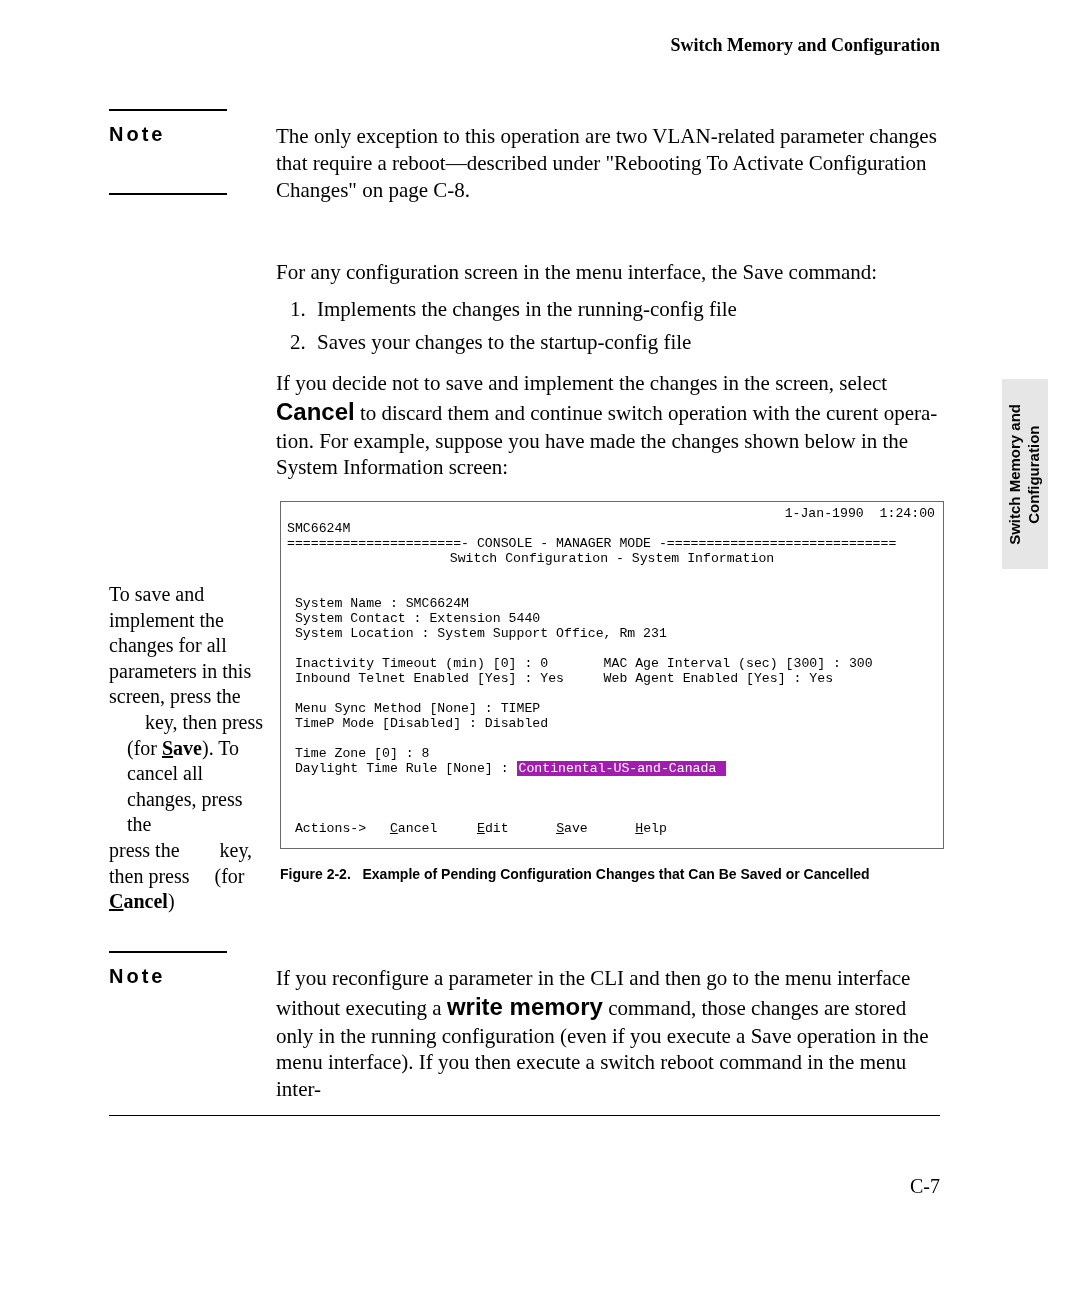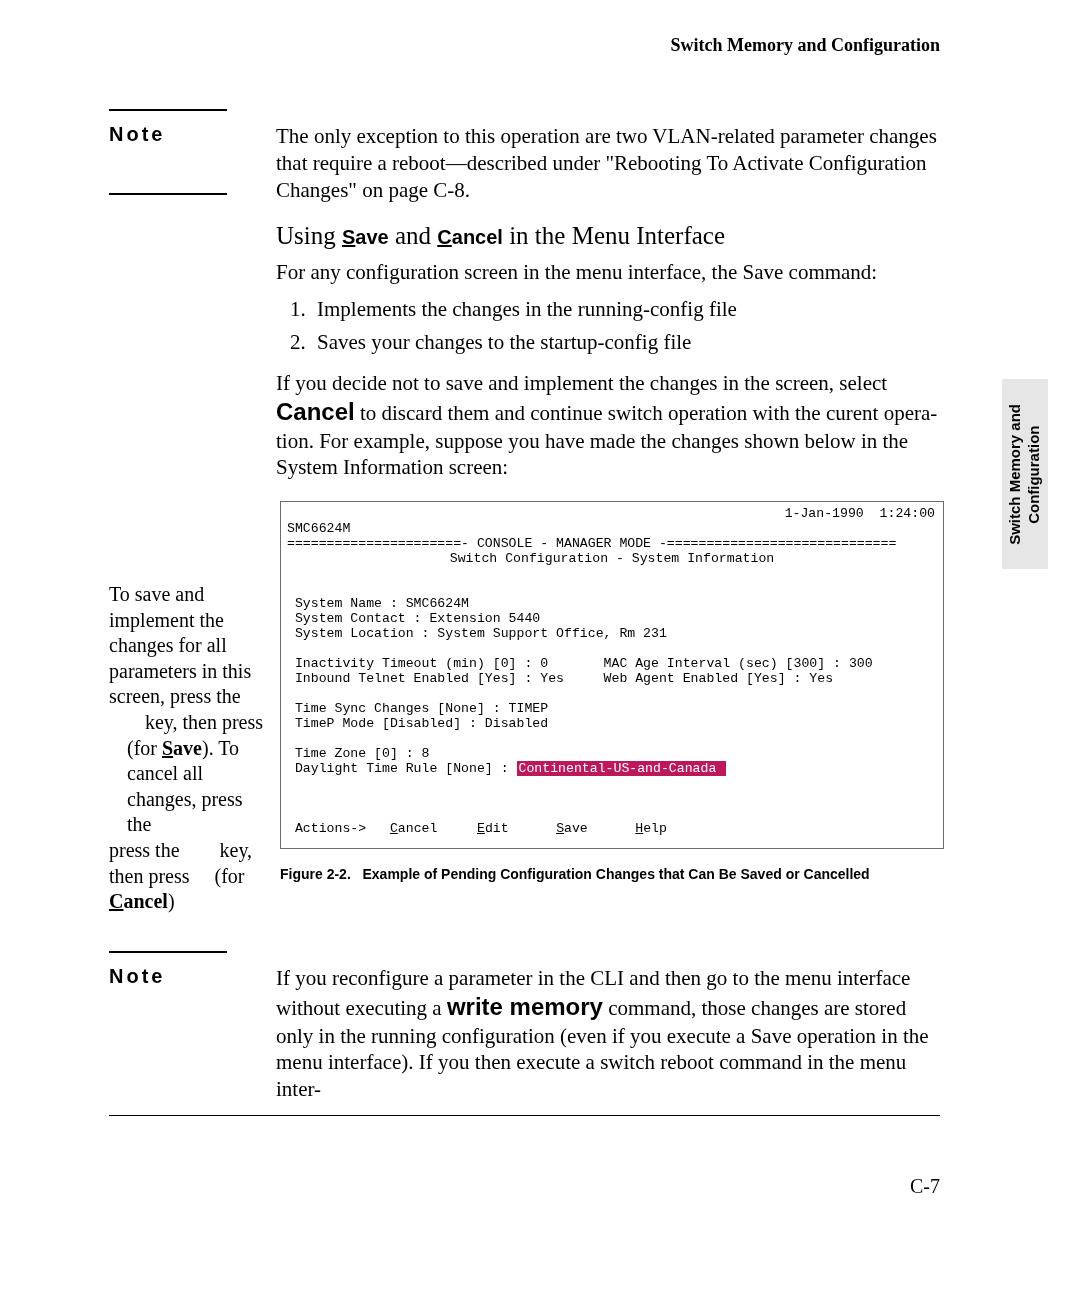--- a/index.html
+++ b/index.html
@@ -106,21 +106,21 @@
     box-sizing:border-box;
     font-family: "Courier New", monospace;
     font-size:13.2px;
     line-height:15px;
     white-space:pre;
     padding:4px 6px;
     overflow:hidden;
     background:#fff;
   }
   .console .dateright { position:absolute; right:8px; top:4px;}
-  .console .inv { background:#be185d; color:#fff; padding:0 2px;}
+  .console .inv { background:#a21caf; color:#fff; padding:0 2px;}
   .console .ul { text-decoration: underline; }
 
   .fig-cap {
     position:absolute;
     left:280px;
     width:665px;
     font-family: Arial, Helvetica, sans-serif;
     font-weight:bold;
     font-size:14px;
     line-height:1.25;
@@ -141,23 +141,20 @@
 <div class="header">
   <div class="h1">Switch Memory and Configuration</div>
 </div>
 
 <div class="rule-note1a"></div>
 <div class="note-label" id="note1-label">Note</div>
 <div class="rule-note1b"></div>
 
 <div class="body-col" style="top:123px;">The only exception to this operation are two VLAN-related parameter changes that require a reboot—described under "Rebooting To Activate Configuration Changes" on page C-8.</div>
 
-<div class="body-col subhead" style="top:220px;">
-  <span>Using </span><span class="sans-b-u"><span class="ul">S</span><span>ave</span></span><span> and </span><span class="sans-b-u"><span class="ul">C</span><span>ancel</span></span><span> in the Menu Interface</span>
-</div>
 
 <div class="body-col" style="top:259px;">For any configuration screen in the menu interface, the Save command:</div>
 
 <div class="body-col" style="top:296px;">
   <ol class="numlist">
     <li>Implements the changes in the running-config file</li>
     <li>Saves your changes to the startup-config file</li>
   </ol>
 </div>
 
@@ -178,21 +175,21 @@
 
 <div class="console">
 <span>SMC6624M</span><span class="dateright"><span>1-Jan-1990</span>&nbsp;&nbsp;<span>1:24:00</span></span>
 <span>======================- CONSOLE - MANAGER MODE -=============================</span>
 <span style="display:block;text-align:center;">Switch Configuration - System Information</span>
 <br><span> System Name : SMC6624M</span>
 <span> System Contact : Extension 5440</span>
 <span> System Location : System Support Office, Rm 231</span>
 <br><span> Inactivity Timeout (min) [0] : 0       MAC Age Interval (sec) [300] : 300</span>
 <span> Inbound Telnet Enabled [Yes] : Yes     Web Agent Enabled [Yes] : Yes</span>
-<br><span> Time Sync Changes [None] : TIMEP</span>
+<br><span> Menu Sync Method [None] : TIMEP</span>
 <span> TimeP Mode [Disabled] : Disabled</span>
 <br><span> Time Zone [0] : 8</span>
 <span><span> Daylight Time Rule [None] : </span><span class="inv">Continental-US-and-Canada </span></span>
 <br>
 <br><span><span> Actions-&gt;   </span><span class="ul">C</span><span>ancel</span>     <span class="ul">E</span><span>dit</span>      <span class="ul">S</span><span>ave</span>      <span class="ul">H</span><span>elp</span></span>
 <br>
 
 
 </div>
 

